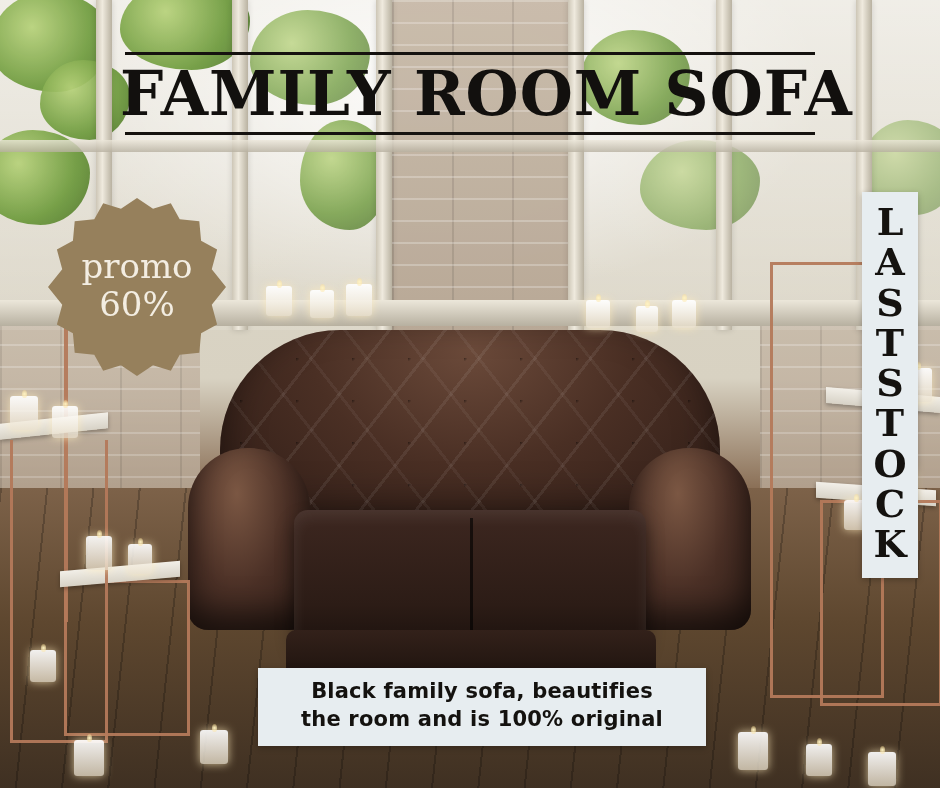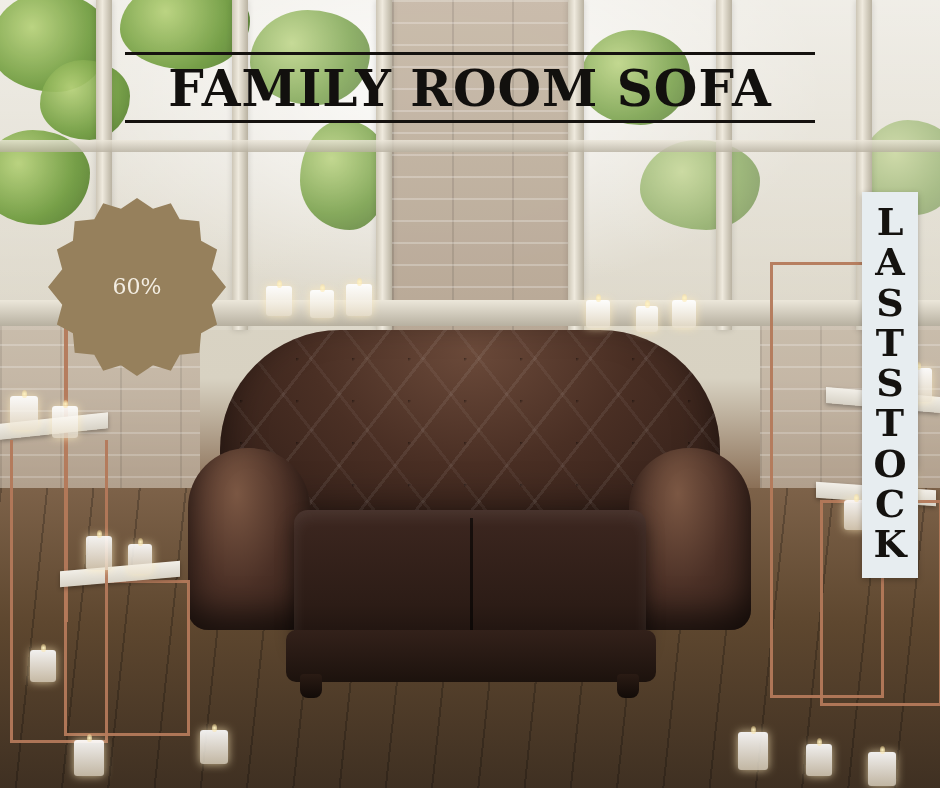--- a/index.html
+++ b/index.html
@@ -185,21 +185,21 @@
   }
   .title-rule {
     height: 3px;
     background: #15120f;
     width: 690px;
     margin: 0 auto;
   }
   .title {
     font-family: "DejaVu Serif", serif;
     font-weight: 700;
-    font-size: 50px;
+    font-size: 61px;
     letter-spacing: 1px;
     color: #12100e;
     line-height: 1.06;
     margin: 7px 0 5px;
     white-space: nowrap;
   }
   .subtitle {
     position: absolute;
     left: 0; right: 0;
     top: 150px;
@@ -230,21 +230,21 @@
       0% 50%, 8% 40%, 5% 29%, 14% 24%, 15% 13%, 26% 12%, 31% 3%, 41% 6%);
     filter: drop-shadow(0 3px 6px rgba(0,0,0,0.35));
   }
   .promo-line1 {
     font-family: "DejaVu Serif", serif;
     font-size: 34px;
     line-height: 1;
   }
   .promo-line2 {
     font-family: "DejaVu Serif", serif;
-    font-size: 22px;
+    font-size: 34px;
     line-height: 1.25;
   }
 
   
   .ribbon {
     position: absolute;
     right: 22px; top: 192px;
     width: 56px;
     padding: 10px 0 14px;
     background: #e7edf0;
@@ -358,29 +358,34 @@
   <div class="candle" style="left:806px; top:744px; width:26px; height:32px;"></div>
   <div class="candle" style="left:868px; top:752px; width:28px; height:34px;"></div>
 
   <div class="title-wrap">
     <div class="title-rule"></div>
     <div class="title">FAMILY ROOM SOFA</div>
     <div class="title-rule"></div>
   </div>
 
   <div class="promo">
+    <div class="promo-line1">promo</div>
     <div class="promo-line2">60%</div>
   </div>
 
   <div class="ribbon">
     <span>L</span>
     <span>A</span>
     <span>S</span>
     <span>T</span>
     <span>S</span>
     <span>T</span>
     <span>O</span>
     <span>C</span>
     <span>K</span>
   </div>
 
+  <div class="caption">
+    <div>Black family sofa, beautifies</div>
+    <div>the room and is 100% original</div>
+  </div>
 
 </div>
 
 </body></html>

